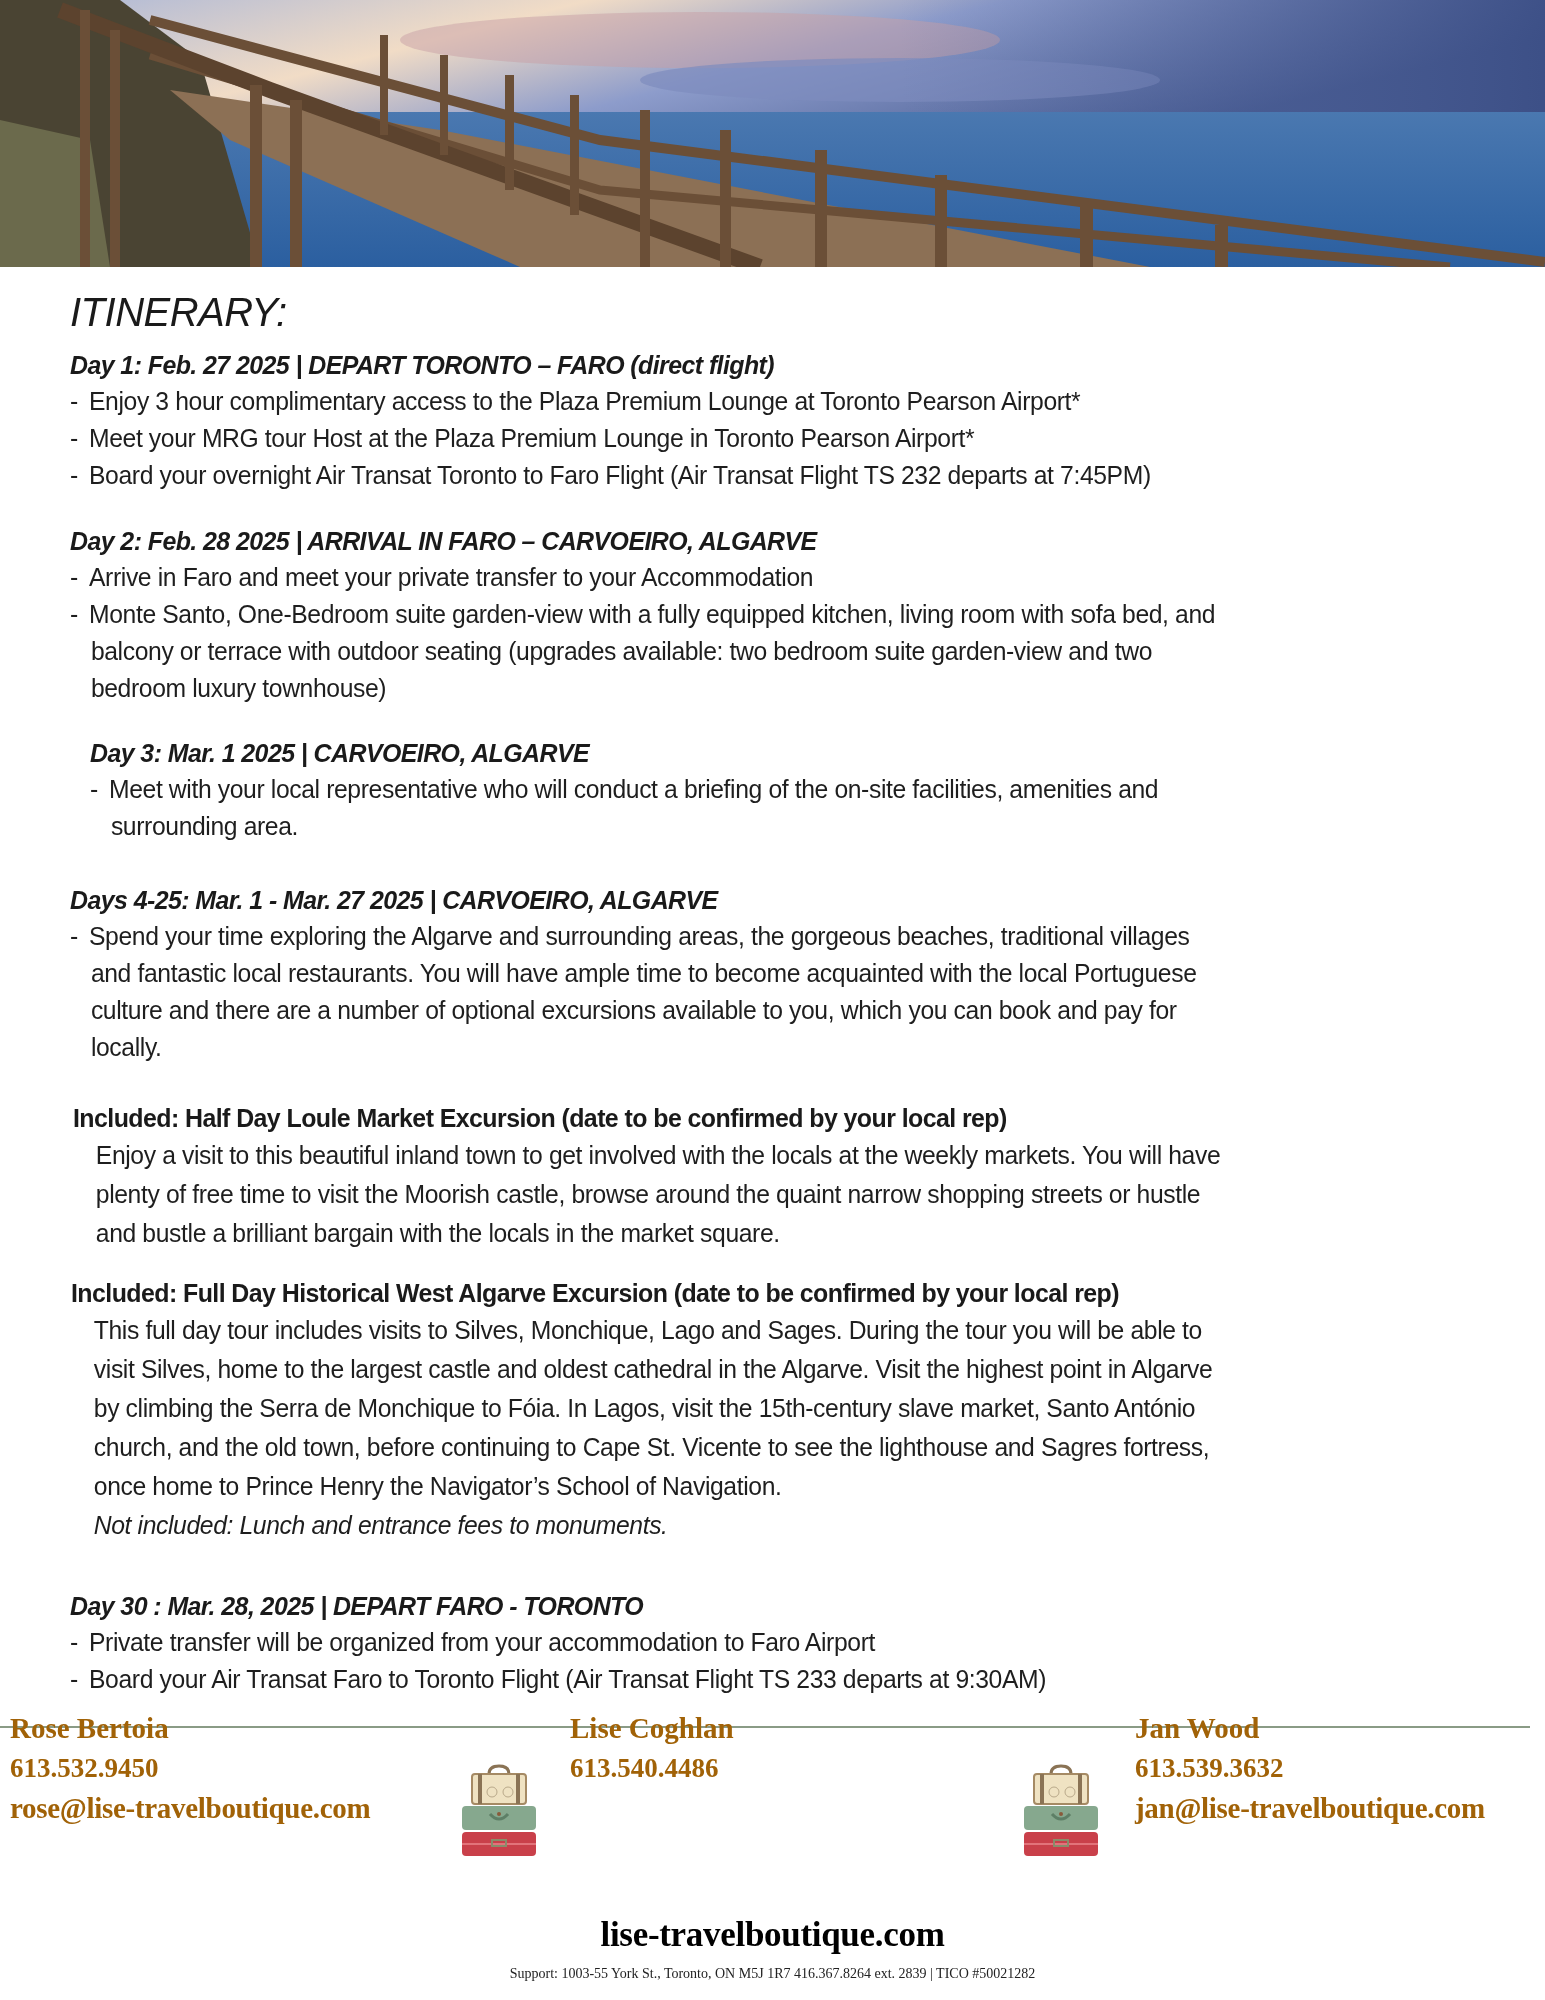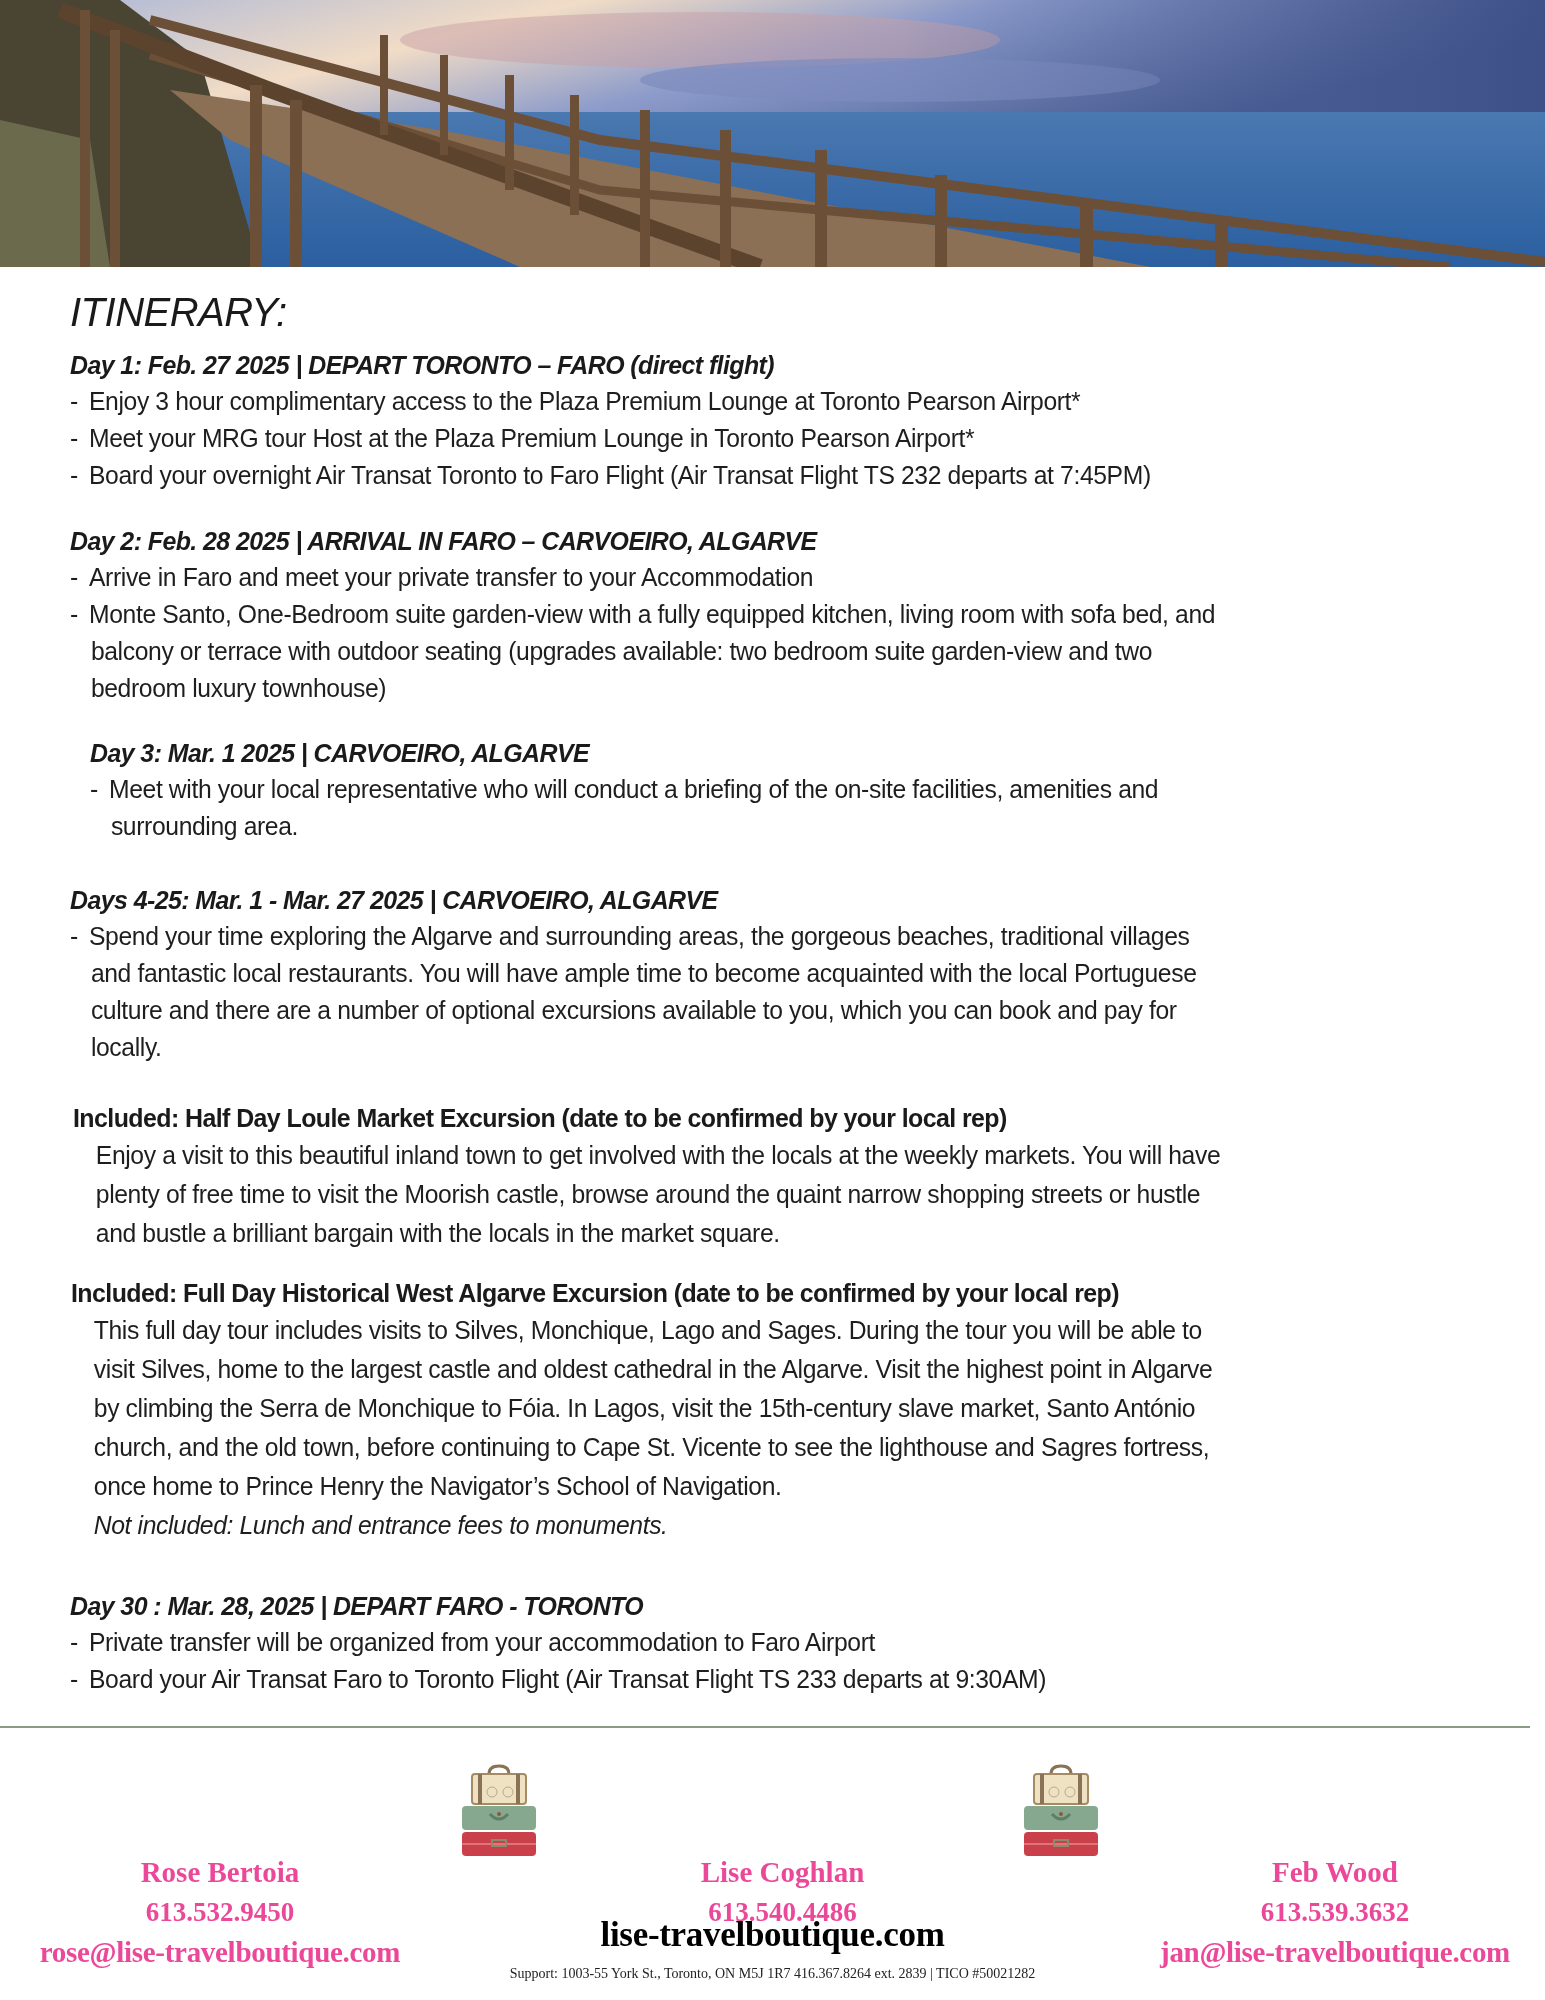--- a/index.html
+++ b/index.html
@@ -17,21 +17,21 @@
     .sec-head { font-size: 26.5px; font-weight: bold; font-style: italic; letter-spacing: -0.6px; line-height: 36px; color: #1a1a1a; transform: scaleX(0.94); transform-origin: left; white-space: nowrap; }
     .inc-head { font-size: 26.5px; font-weight: bold; letter-spacing: -0.6px; line-height: 36px; color: #1a1a1a; transform: scaleX(0.94); transform-origin: left; white-space: nowrap; }
     .bullet { font-size: 26px; line-height: 37px; color: #1e1e1e; letter-spacing: -0.4px; transform: scaleX(0.95); transform-origin: left; white-space: nowrap; }
     .bullet .dash { display: inline-block; width: 20px; }
     .cont { padding-left: 22px; }
     .para { font-size: 26px; line-height: 39px; color: #1e1e1e; letter-spacing: -0.4px; padding-left: 24px; transform: scaleX(0.95); transform-origin: left; white-space: nowrap; }
     .note { font-style: italic; }
 
     
     .divider { position: absolute; left: 0; top: 1726px; width: 1530px; height: 2px; background: #8a9b86; }
-    .contact { position: absolute; top: 1852px; text-align: center; font-family: "Liberation Serif", serif; font-weight: bold; color: #ec4899; }
+    .contact { position: absolute; top: 1708px; text-align: left; font-family: "Liberation Serif", serif; font-weight: bold; color: #a16207; }
     .contact .name { font-size: 29px; line-height: 40px; }
     .contact .phone { font-size: 27px; line-height: 40px; }
     .contact .email { font-size: 29px; line-height: 40px; letter-spacing: -0.3px; }
     .c1 { left: 10px; width: 420px; }
     .c2 { left: 570px; width: 425px; }
     .c3 { left: 1135px; width: 400px; }
     .luggage { position: absolute; top: 1762px; width: 86px; height: 96px; }
     .l1 { left: 456px; }
     .l2 { left: 1018px; }
 
@@ -190,19 +190,19 @@
     <rect x="6" y="44" width="74" height="24" rx="4" fill="#86a88e"></rect>
     <path d="M34 52 Q43 62 52 52" fill="none" stroke="#5d7f66" stroke-width="3"></path>
     <circle cx="43" cy="52" r="2" fill="#8a5a3a"></circle>
     <rect x="6" y="70" width="74" height="24" rx="4" fill="#c9404a"></rect>
     <line x1="6" y1="82" x2="80" y2="82" stroke="#e2737a" stroke-width="2"></line>
     <rect x="36" y="78" width="14" height="6" fill="none" stroke="#8b8c6a" stroke-width="2"></rect>
   </svg>
 </div>
 
 <div class="contact c3">
-  <div class="name">Feb Wood</div>
+  <div class="name">Jan Wood</div>
   <div class="phone">613.539.3632</div>
   <div class="email">jan@lise-travelboutique.com</div>
 </div>
 
 <div class="site">lise-travelboutique.com</div>
 <div class="support">Support: 1003-55 York St., Toronto, ON  M5J 1R7  416.367.8264 ext. 2839 | TICO #50021282</div>
 
 </body></html>

